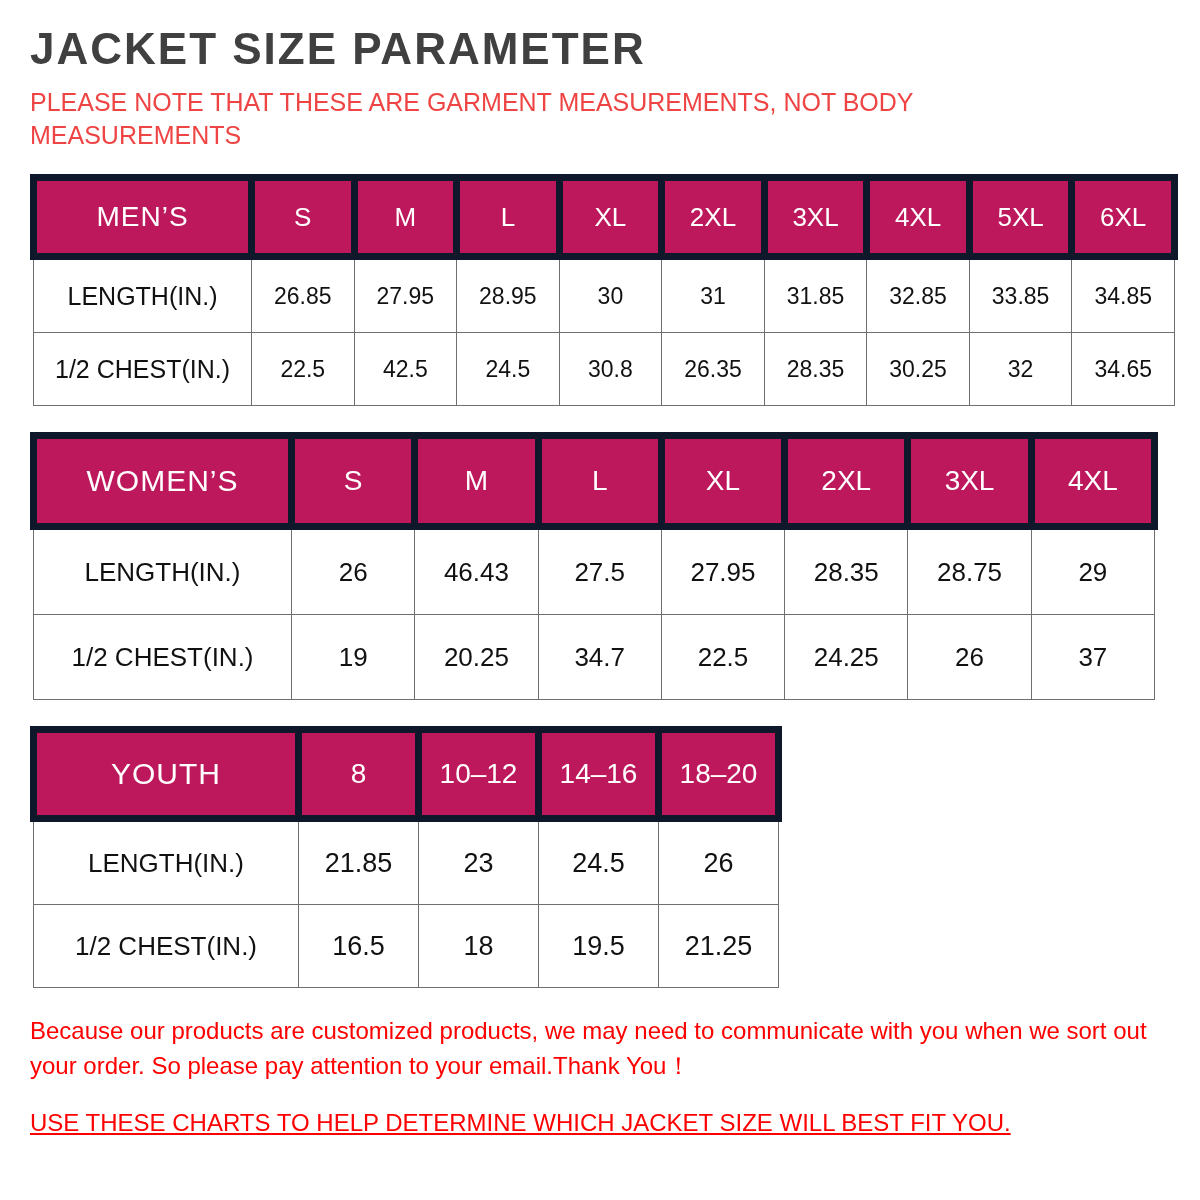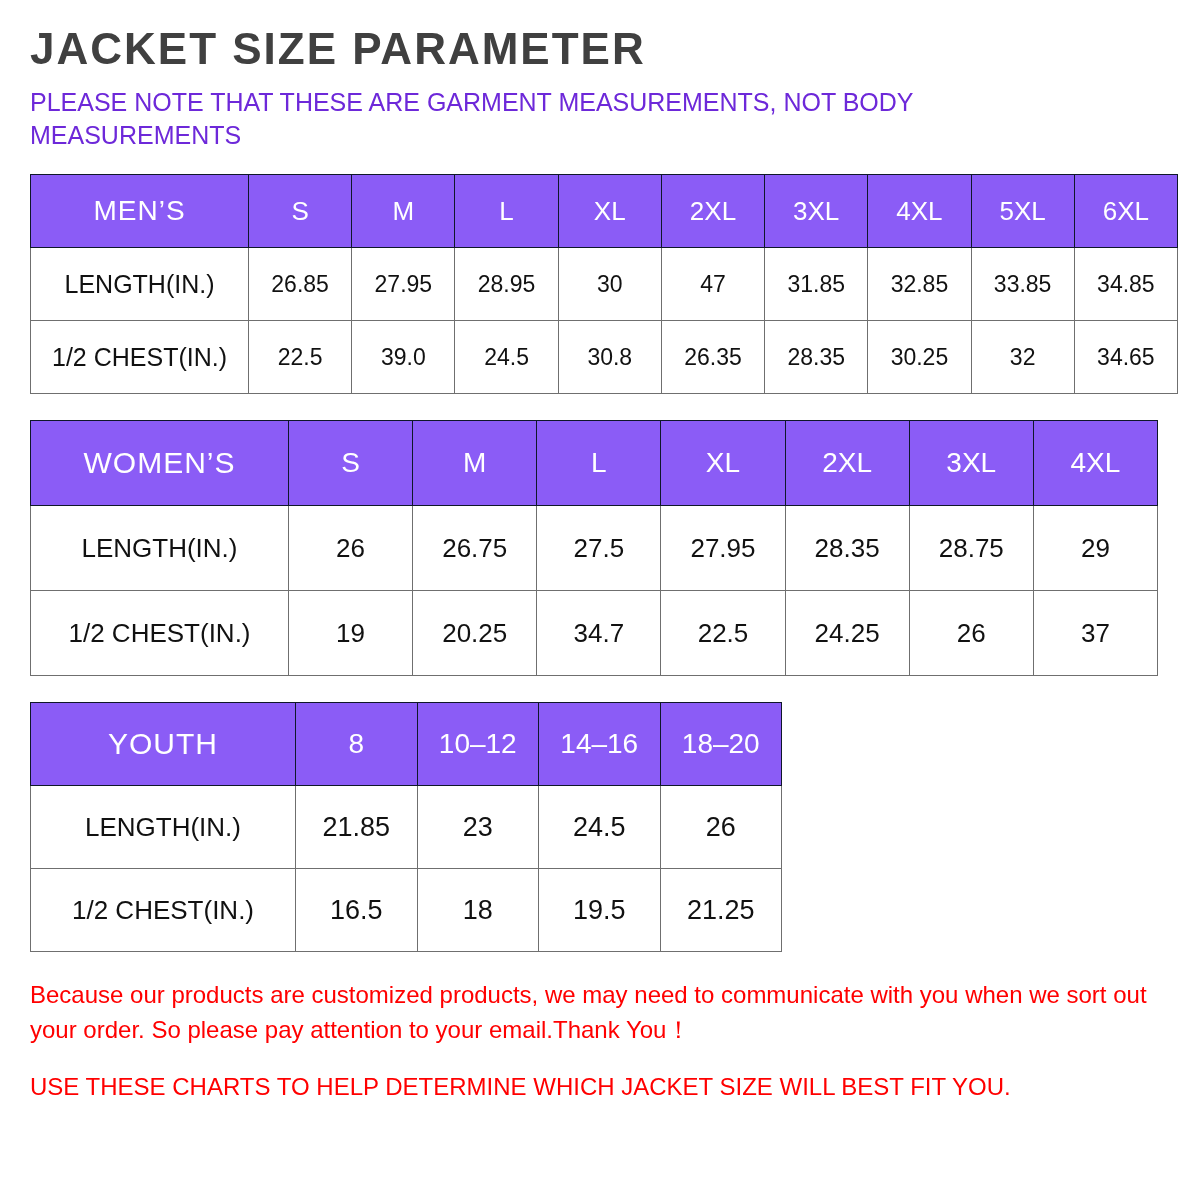--- a/index.html
+++ b/index.html
@@ -22,21 +22,21 @@
   }
   .title {
     font-size: 44px;
     font-weight: bold;
     letter-spacing: 2px;
     color: #404040;
     margin: 0 0 14px 2px;
     line-height: 1.05;
   }
   .note-red {
-    color: #6d28d9;
+    color: #ef4444;
     font-size: 25px;
     line-height: 1.32;
     margin: 0 0 22px 2px;
     max-width: 960px;
   }
   table.size-table {
     border-collapse: collapse;
     table-layout: fixed;
     margin: 0 0 26px 2px;
     background: #ffffff;
@@ -44,25 +44,25 @@
   table.size-table td {
     border: 1px solid #6f6f6f;
     text-align: center;
     vertical-align: middle;
     font-size: 23px;
     color: #111111;
     padding: 0;
     height: 72px;
   }
   table.size-table tr.header-row td {
-    background: #8b5cf6;
+    background: #be185d;
     color: #ffffff;
     font-weight: normal;
     font-size: 26px;
-    border: 1px solid #0f172a;
+    border: 7px solid #0f172a;
     margin-left: 8px;
   }
   table.size-table tr.header-row td.label-cell {
     font-size: 28px;
     letter-spacing: 1px;
   }
   table.size-table td.label-cell {
     font-size: 25px;
     text-align: center;
   }
@@ -88,20 +88,21 @@
 
   .footer-note {
     color: #ff0000;
     font-size: 24px;
     line-height: 1.45;
     margin: 8px 0 0 2px;
     max-width: 1130px;
   }
   .footer-note.second {
     margin-top: 22px;
+    text-decoration: underline;
   }
 </style>
 </head>
 <body>
 
 <div class="page">
 
   <h1 class="title">JACKET SIZE PARAMETER</h1>
 
   <p class="note-red">PLEASE NOTE THAT THESE ARE GARMENT MEASUREMENTS, NOT BODY MEASUREMENTS</p>
@@ -131,30 +132,30 @@
         <td>4XL</td>
         <td>5XL</td>
         <td>6XL</td>
       </tr>
       <tr>
         <td class="label-cell">LENGTH(IN.)</td>
         <td>26.85</td>
         <td>27.95</td>
         <td>28.95</td>
         <td>30</td>
-        <td>47</td>
+        <td>31</td>
         <td>31.85</td>
         <td>32.85</td>
         <td>33.85</td>
         <td>34.85</td>
       </tr>
       <tr>
         <td class="label-cell">1/2 CHEST(IN.)</td>
         <td>22.5</td>
-        <td>39.0</td>
+        <td>42.5</td>
         <td>24.5</td>
         <td>30.8</td>
         <td>26.35</td>
         <td>28.35</td>
         <td>30.25</td>
         <td>32</td>
         <td>34.65</td>
       </tr>
     </tbody>
   </table>
@@ -177,21 +178,21 @@
         <td>M</td>
         <td>L</td>
         <td>XL</td>
         <td>2XL</td>
         <td>3XL</td>
         <td>4XL</td>
       </tr>
       <tr>
         <td class="label-cell">LENGTH(IN.)</td>
         <td>26</td>
-        <td>26.75</td>
+        <td>46.43</td>
         <td>27.5</td>
         <td>27.95</td>
         <td>28.35</td>
         <td>28.75</td>
         <td>29</td>
       </tr>
       <tr>
         <td class="label-cell">1/2 CHEST(IN.)</td>
         <td>19</td>
         <td>20.25</td>

